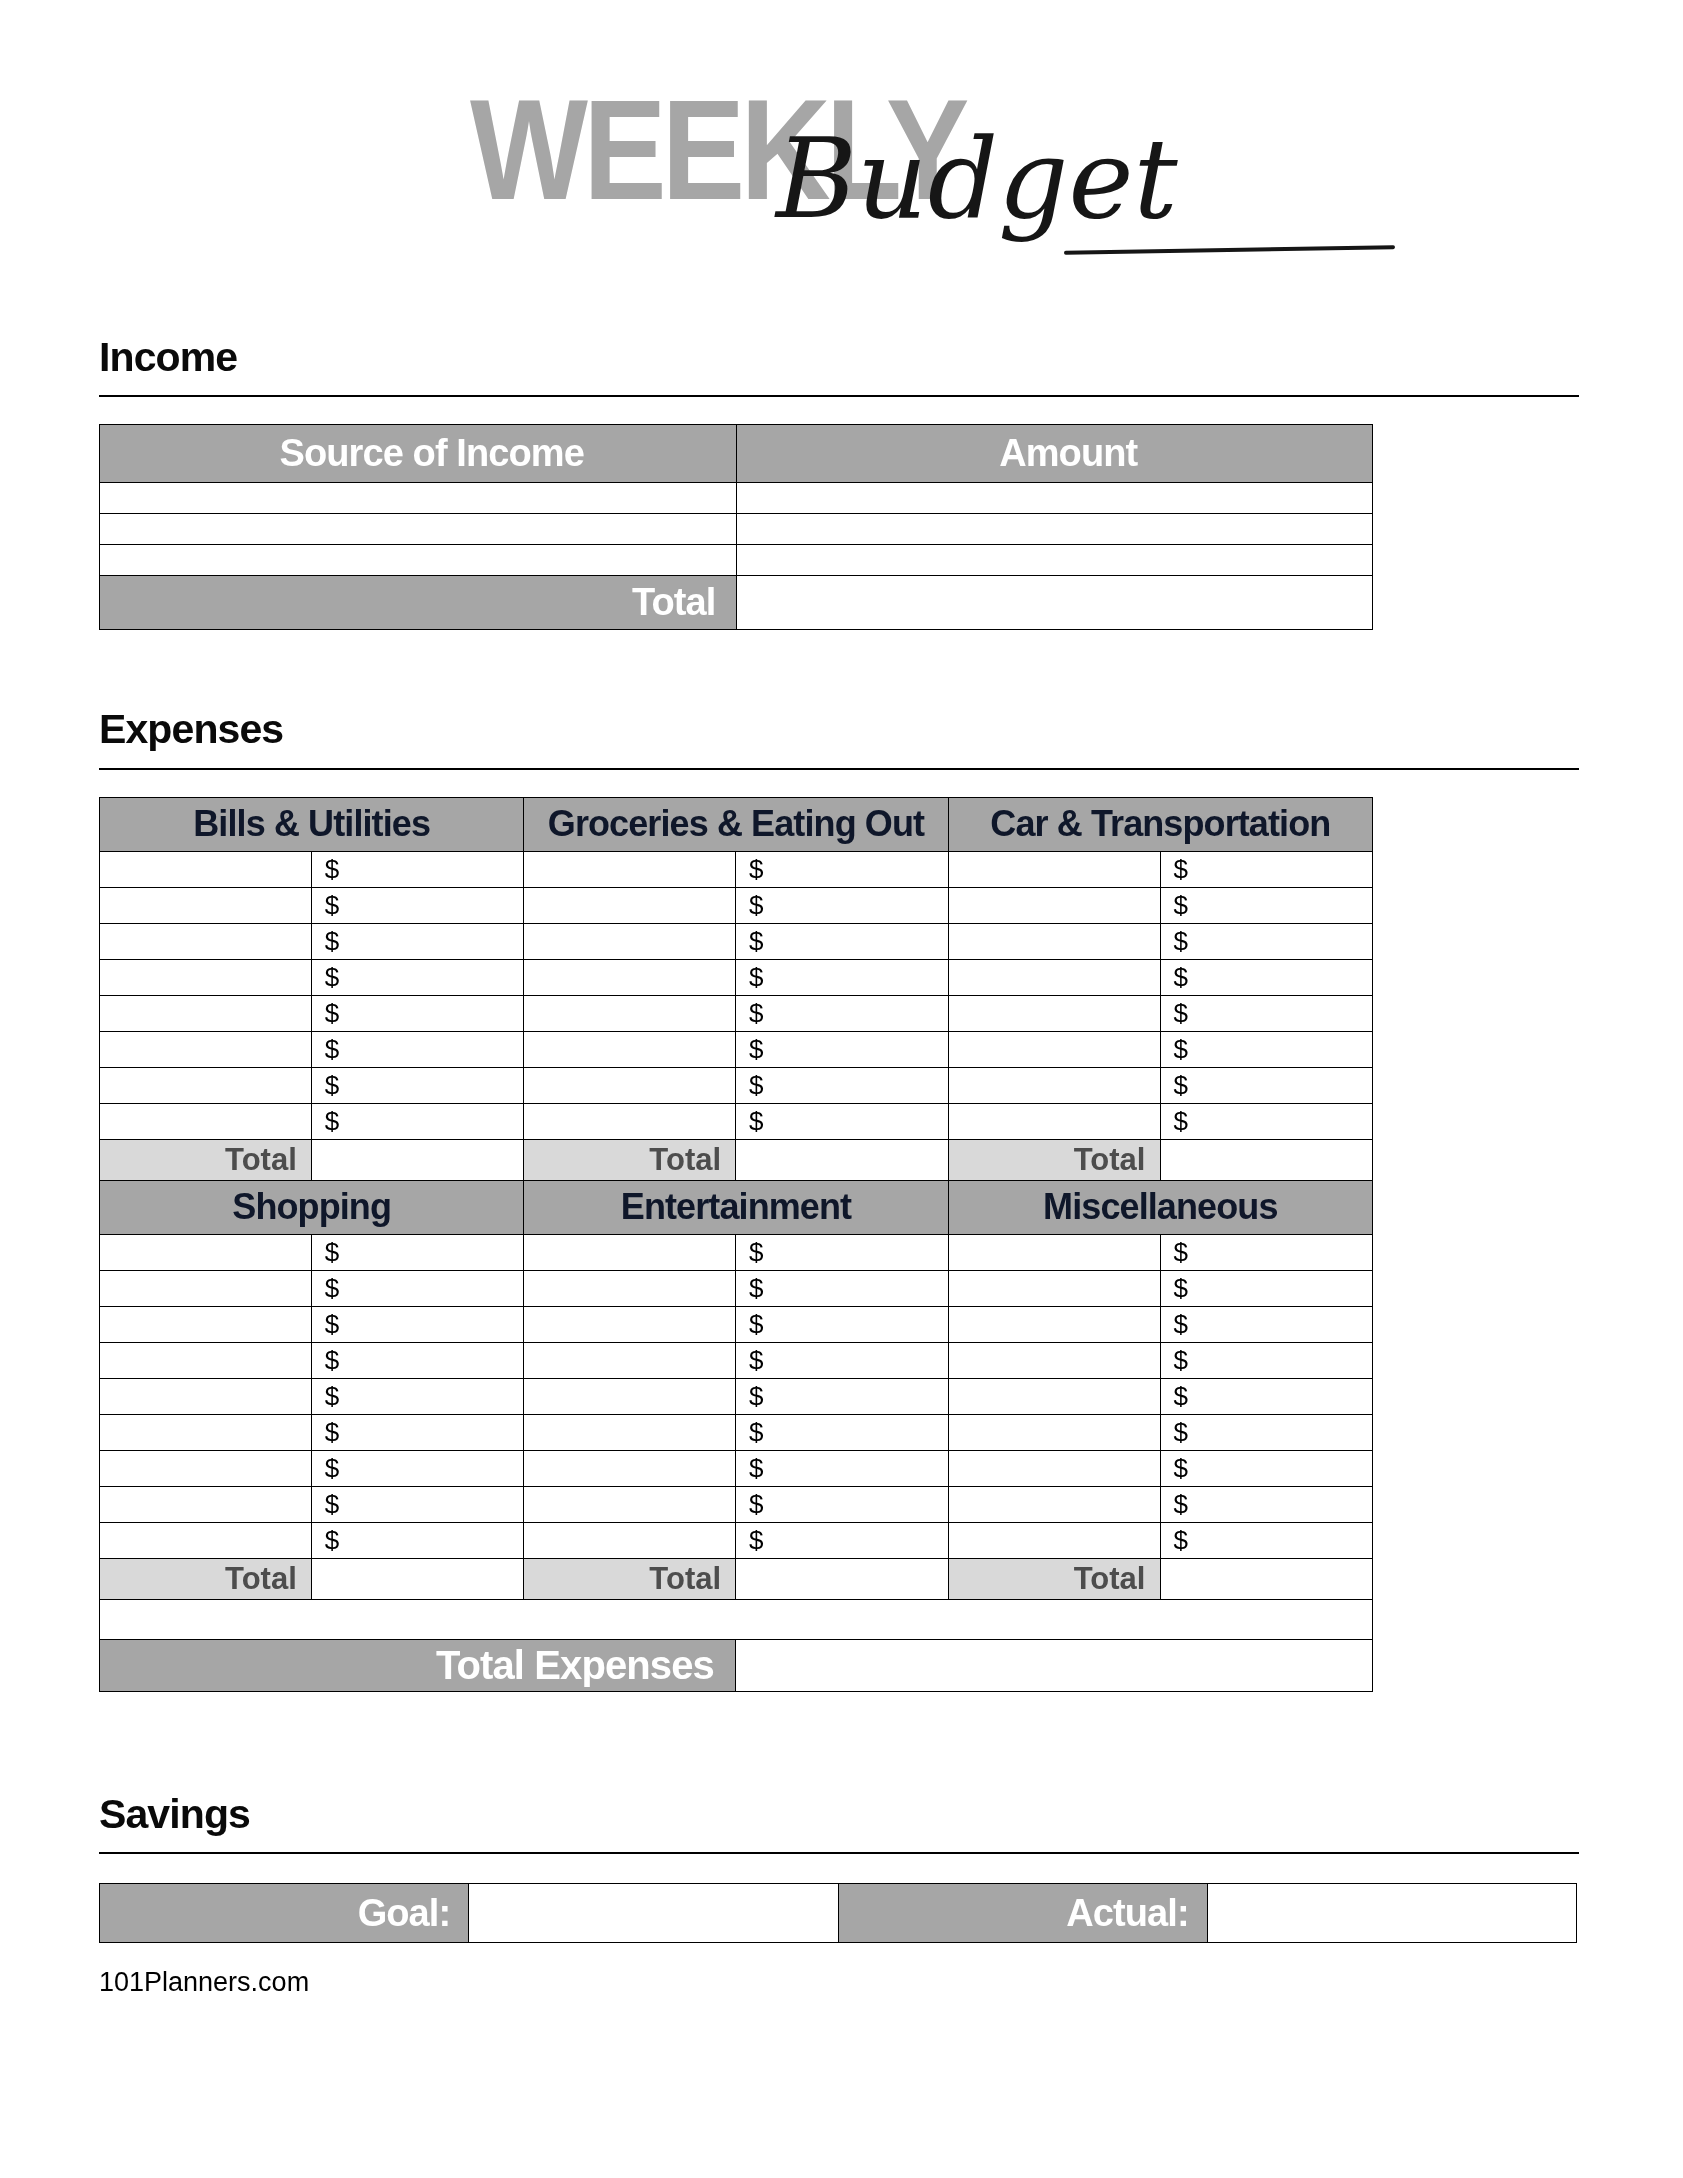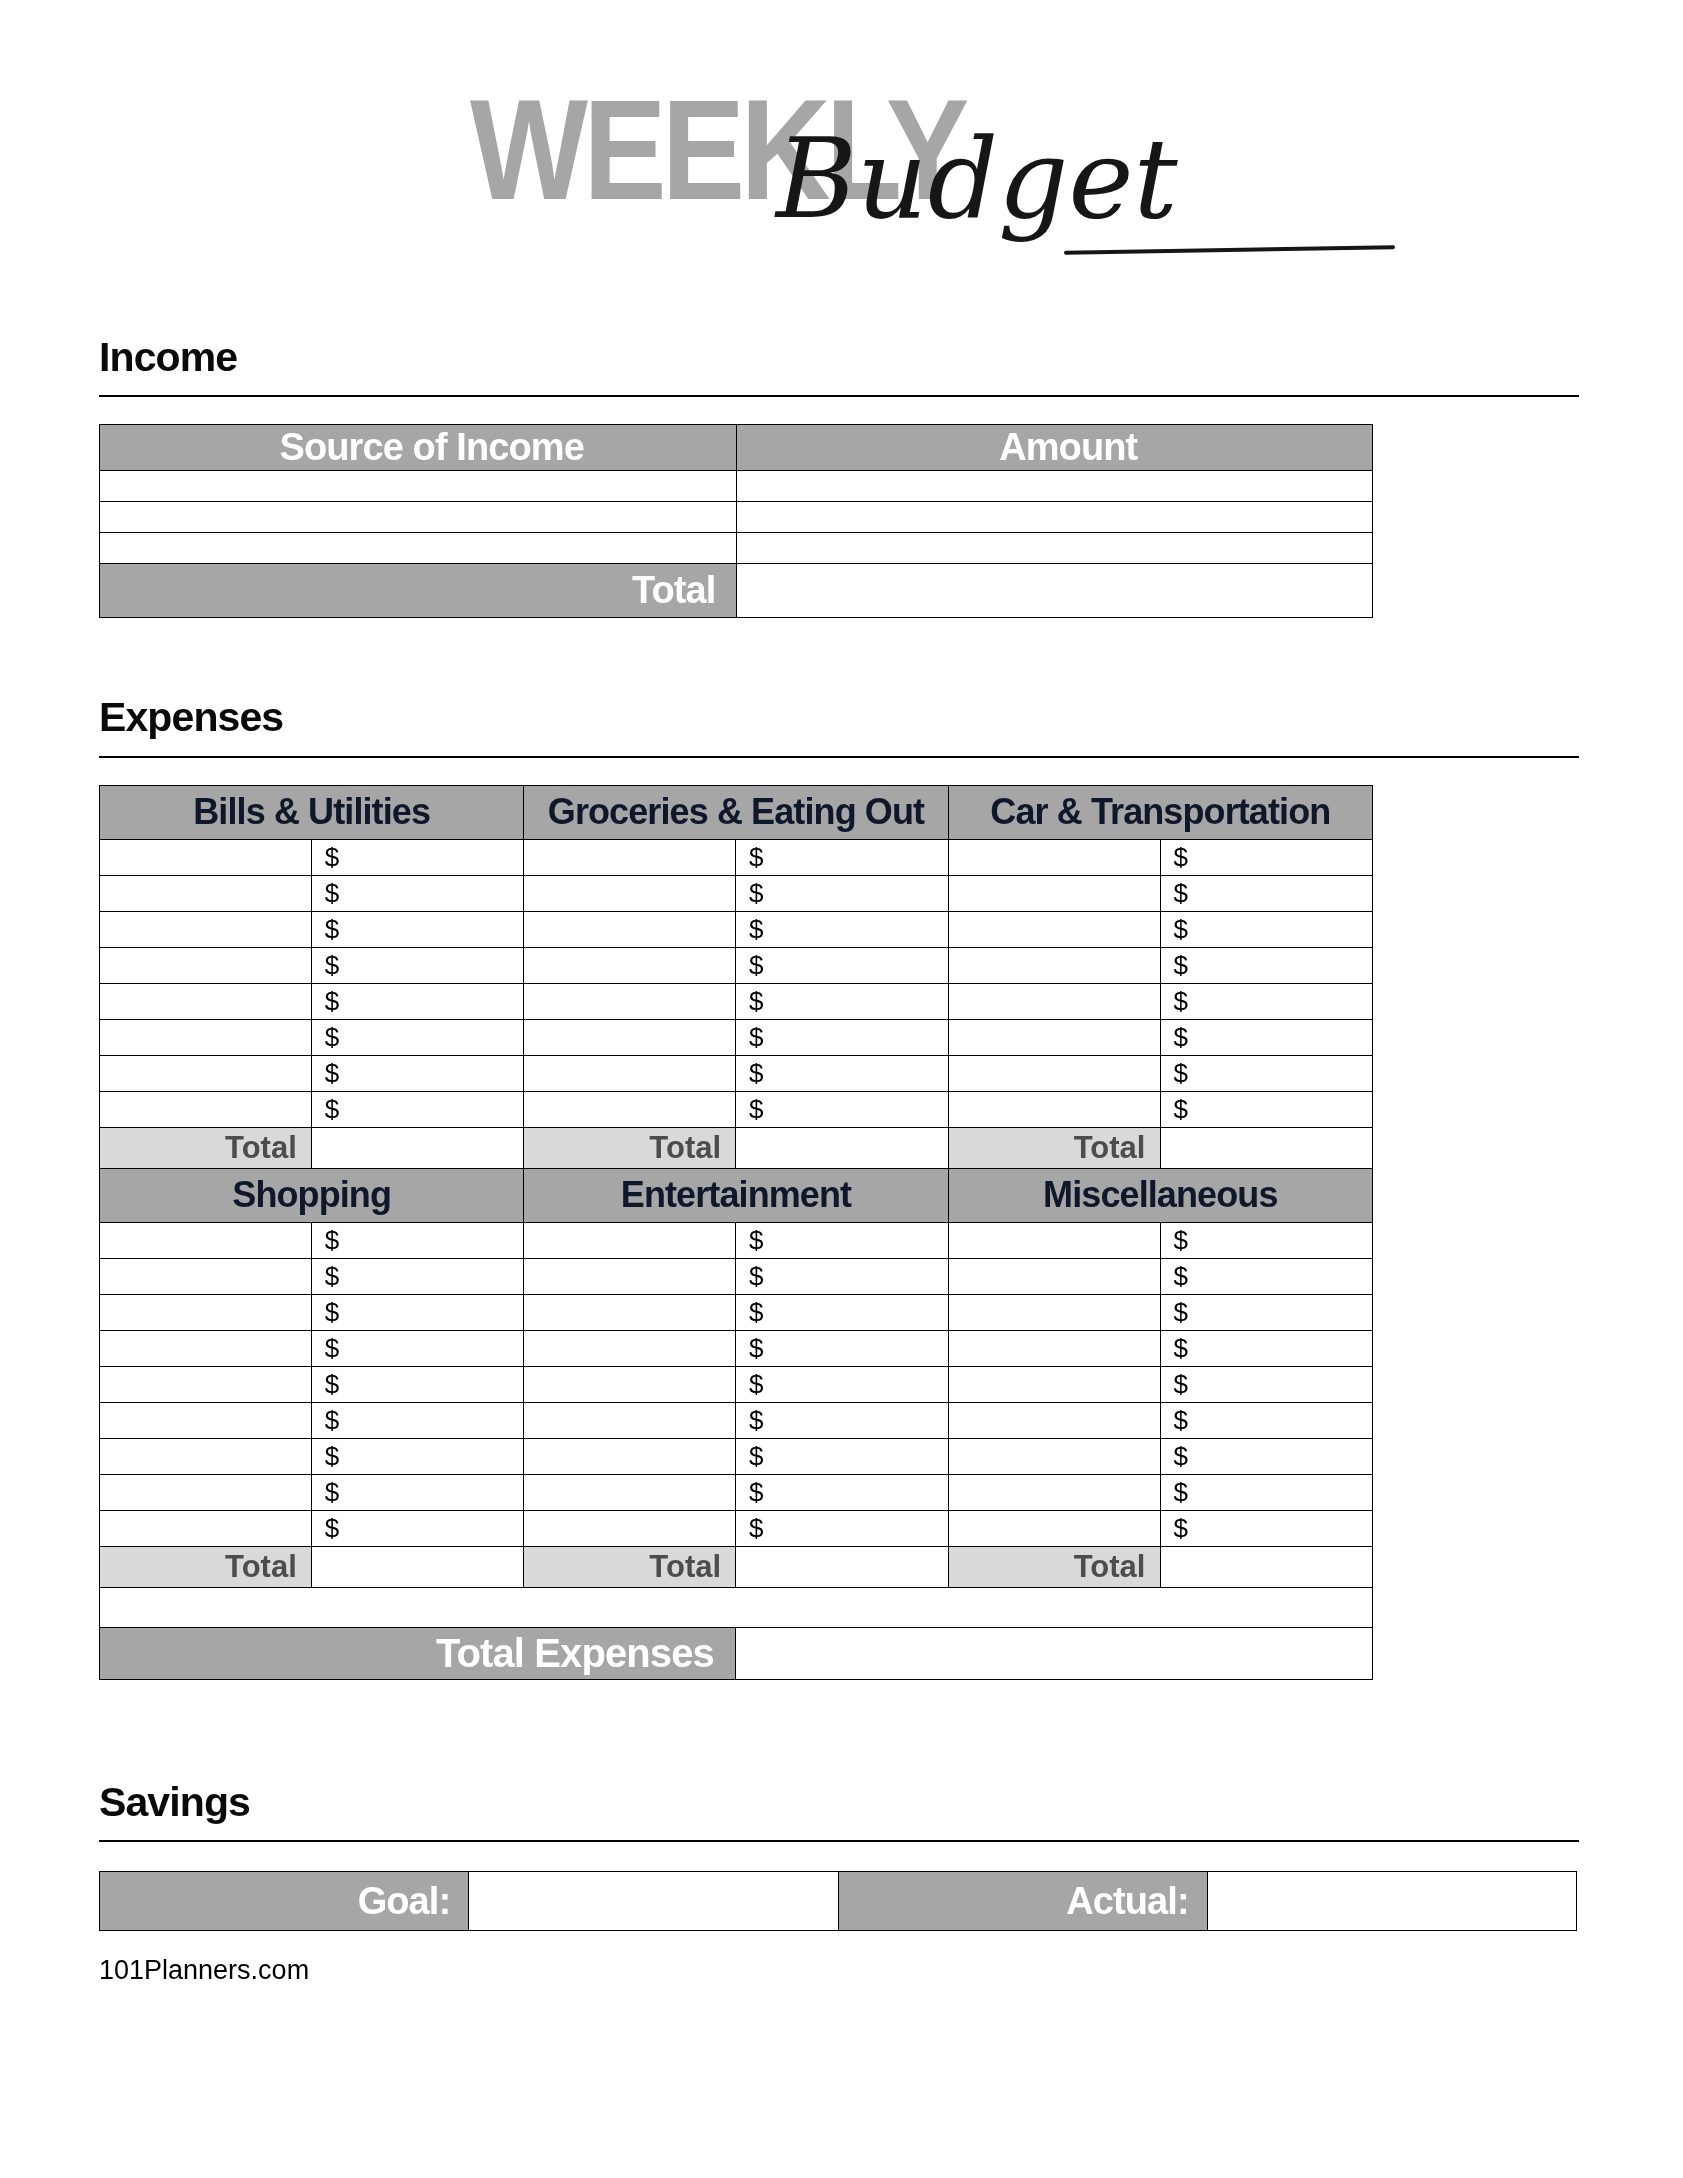--- a/index.html
+++ b/index.html
@@ -42,21 +42,21 @@
   .income-section h2 { margin-top: 12px; }
   .expenses-section h2 { margin-top: 76px; }
   .savings-section h2 { margin-top: 99px; }
 
   
   table { border-collapse: collapse; }
   .income-table { width: 1274px; margin-top: 27px; table-layout: fixed; }
   .income-table th {
     background: #a6a6a6; color: #fff;
     font-size: 38px; font-weight: 800;
-    height: 46px; border: 1.8px solid #000; text-align: center;
+    height: 58px; border: 1.8px solid #000; text-align: center;
     letter-spacing: -0.9px;
     padding-left: 28px;
   }
   .income-table td { border: 1.8px solid #000; height: 31px; background: #fff; }
   .income-table td.total-label {
     background: #a6a6a6; color: #fff; font-weight: 800; font-size: 38px;
     text-align: right; padding-right: 20px; height: 54px; letter-spacing: -0.9px;
   }
   .income-table td.total-value { background: #fff; }
 

